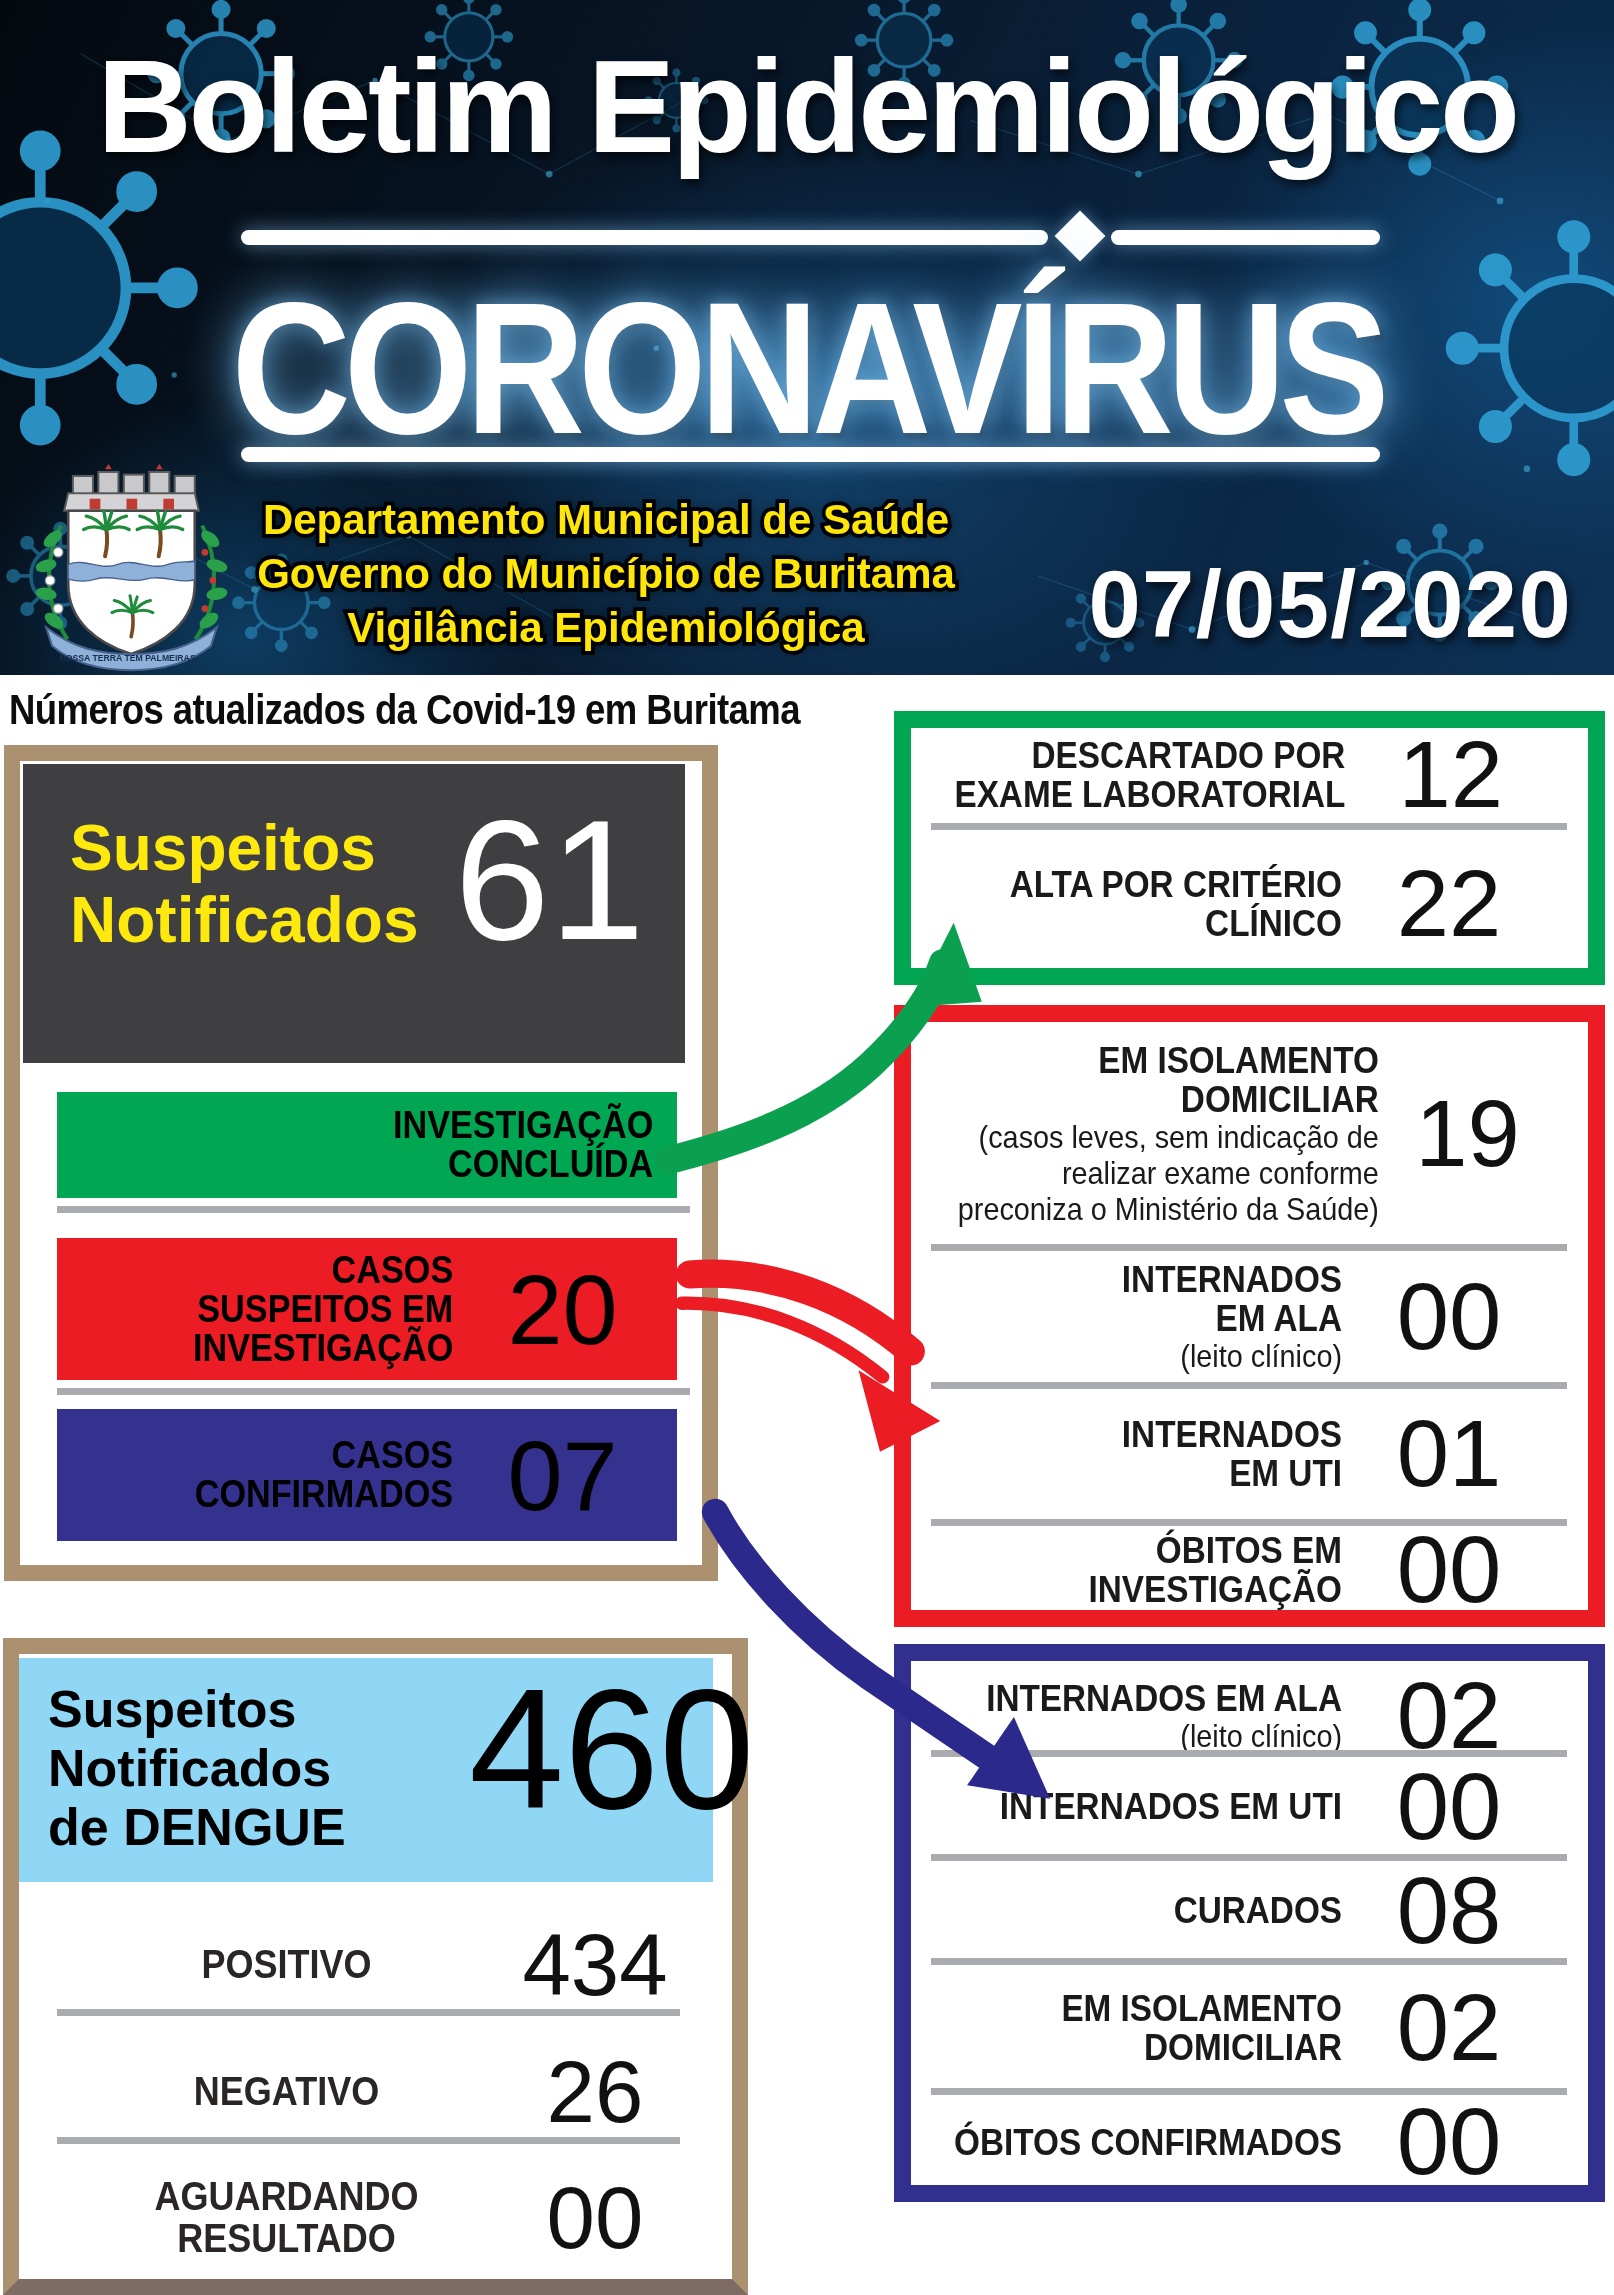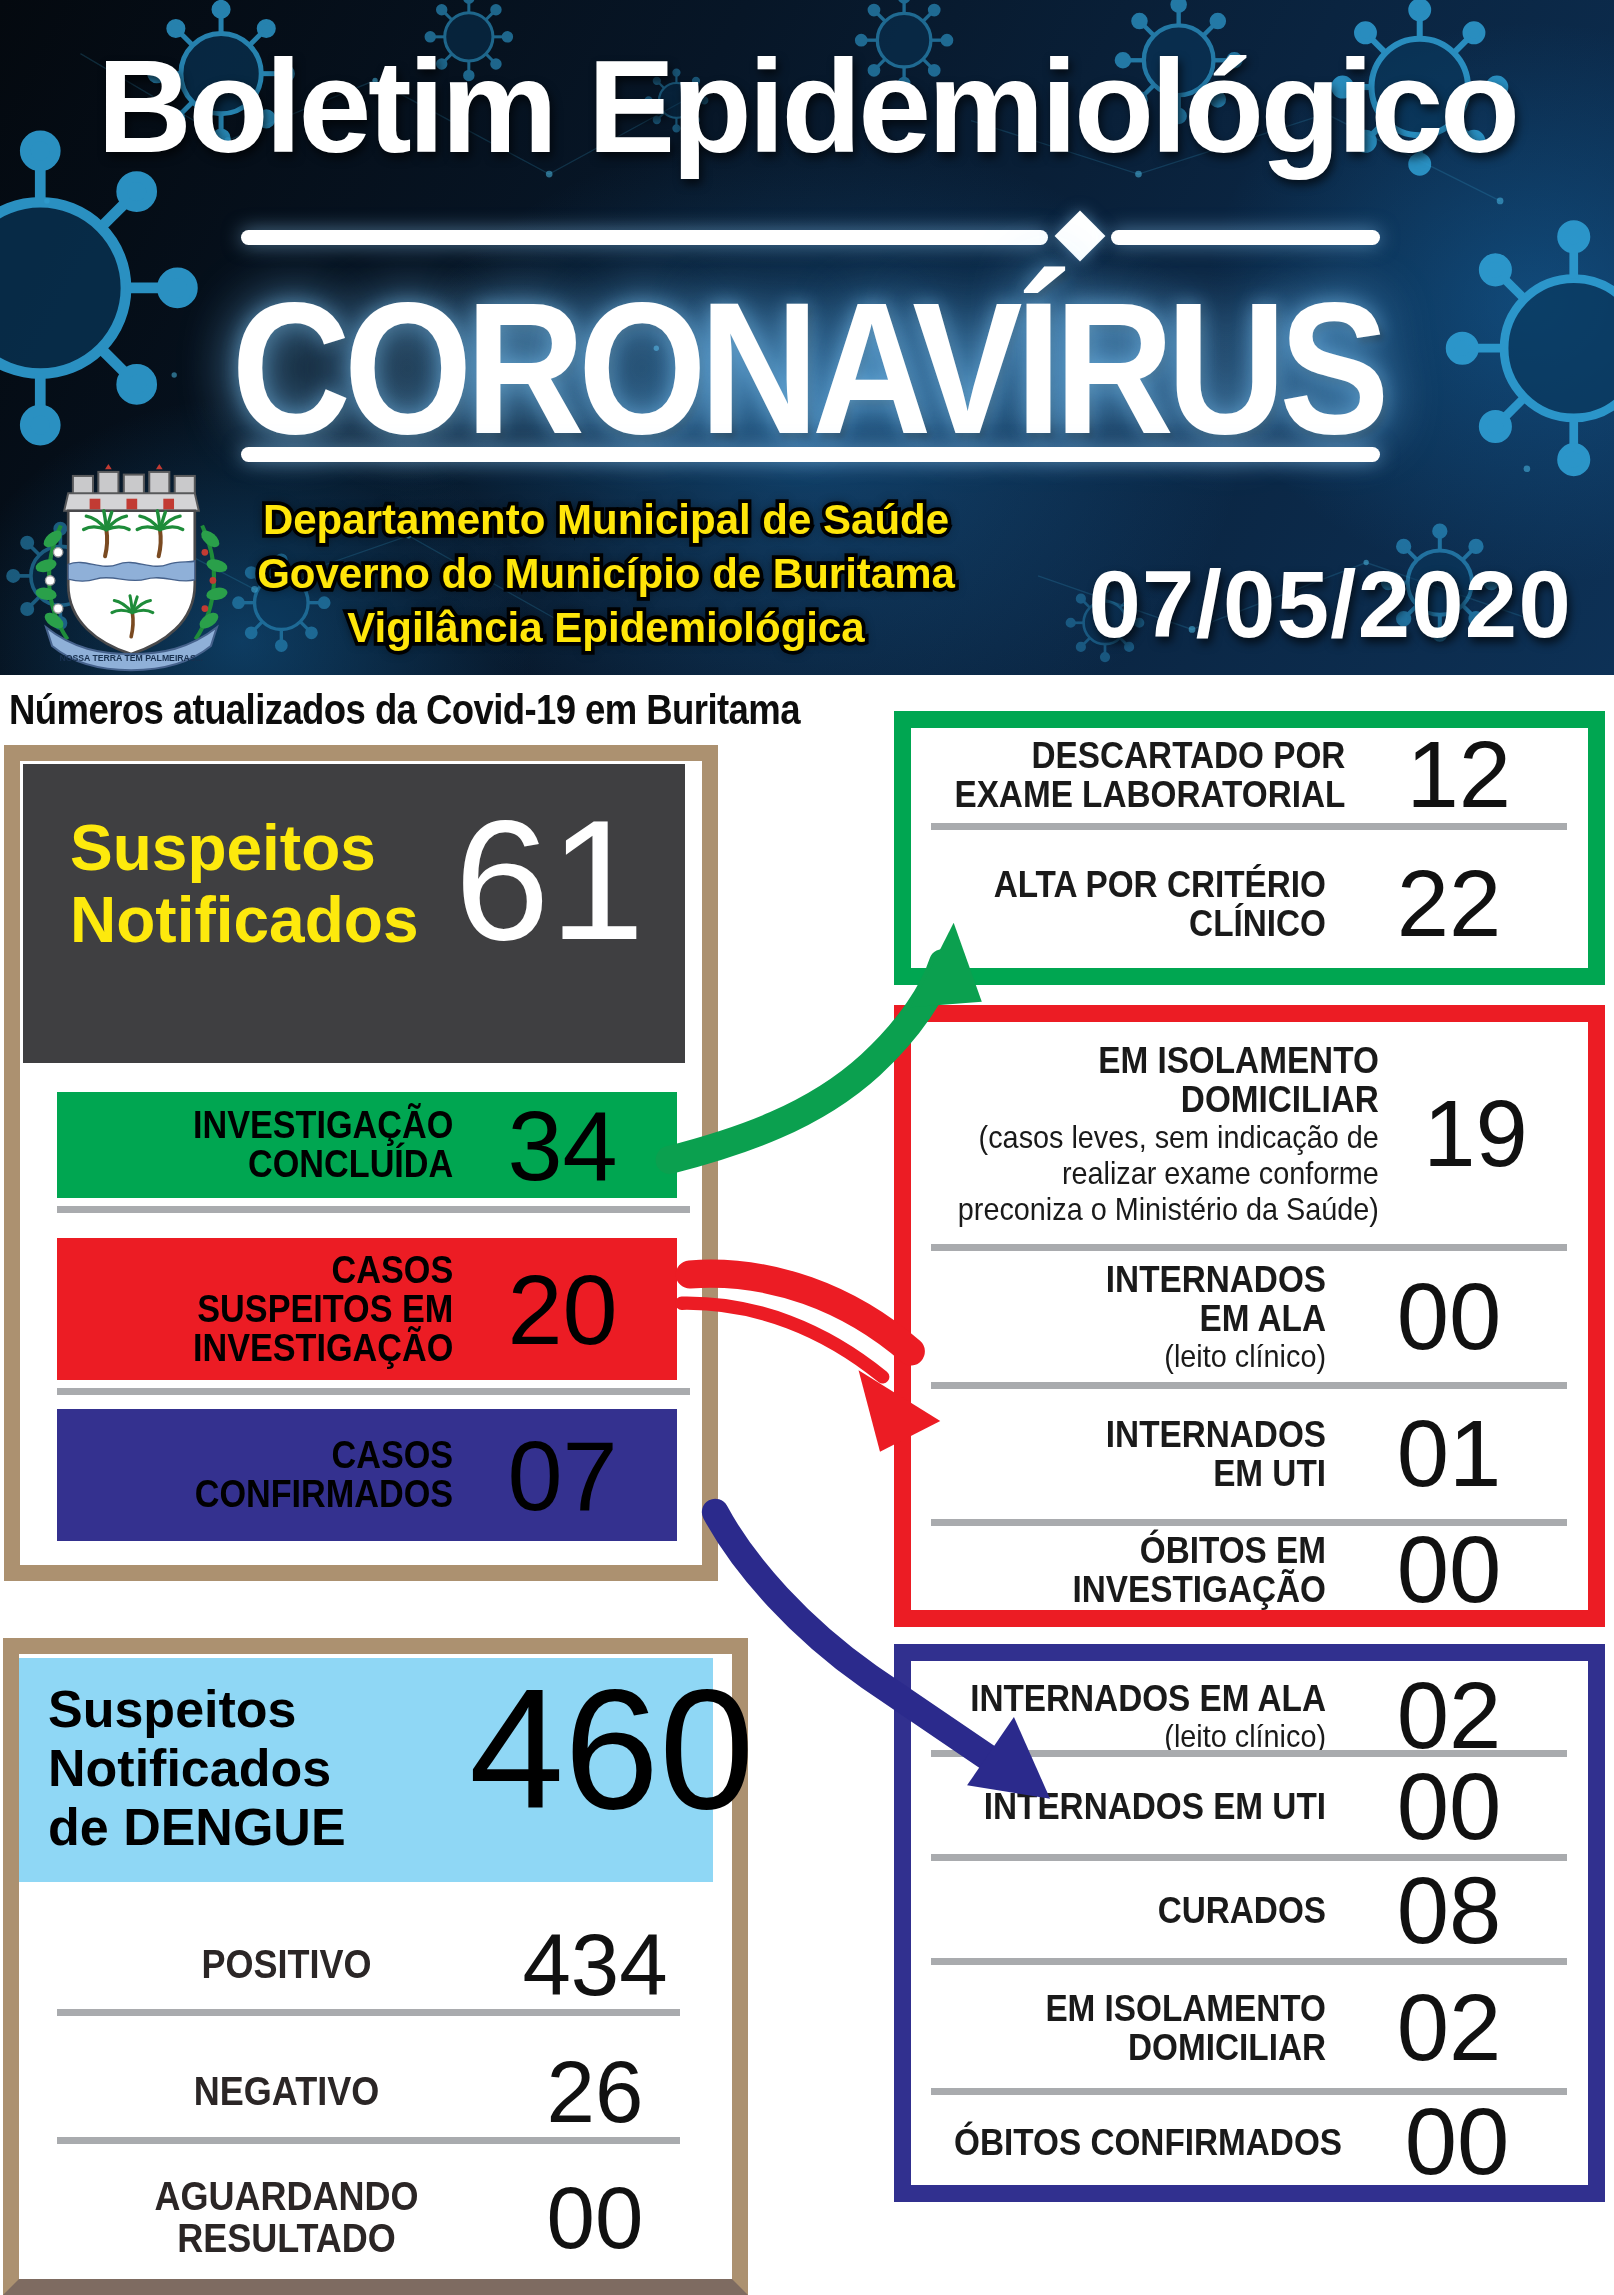--- a/index.html
+++ b/index.html
@@ -77,21 +77,21 @@
   .clbl .line{display:block;}
   .cnum{width:181px;text-align:center;font-size:99px;font-weight:400;color:#000;line-height:1;}
   .lsep{position:absolute;left:57px;width:633px;height:6.7px;background:#a9abae;}
   .lsep1{top:1206px;} .lsep2{top:1388px;}
   
   .rpanel{position:absolute;left:894px;width:677px;background:#fff;}
   .rpanel-green{top:711px;height:240px;border:17.4px solid #00a651;}
   .rpanel-red{top:1005px;height:588px;border:17.4px solid #ec1c24;}
   .rpanel-blue{top:1644px;height:524px;border:17.4px solid #31308f;}
   .rrow{position:absolute;left:0;right:0;display:flex;align-items:center;
-        justify-content:flex-end;gap:16px;padding-right:32px;}
+        justify-content:flex-end;padding-right:32px;}
   .rlbl{flex:1;text-align:right;color:#1a1a1a;white-space:nowrap;}
   .rlbl .line{display:block;font-size:37px;font-weight:700;line-height:39px;
         transform:scaleX(.9);transform-origin:100% 50%;}
   .rlbl .note{display:block;font-size:32px;font-weight:400;line-height:36px;
         transform:scaleX(.9);transform-origin:100% 50%;}
   .rnum{width:214px;text-align:center;font-size:94px;font-weight:400;color:#111;line-height:1;}
   .rsep{position:absolute;left:20px;width:636px;height:6.7px;background:#a9abae;}
   
   .bluebox{position:absolute;left:19px;top:1658px;width:694px;height:224px;background:#8fd7f5;}
   .dengue-label{position:absolute;left:48px;top:1680px;font-weight:700;font-size:52px;
@@ -292,21 +292,20 @@
       <span class="line">Notificados</span>
     </div>
     <div class="notified-value">61</div>
   </div>
 
   <div class="cbox cbox-green">
     <div class="clbl">
       <span class="line">INVESTIGAÇÃO</span>
       <span class="line">CONCLUÍDA</span>
     </div>
-    <div class="cnum">34</div>
   </div>
   <div class="lsep lsep1"></div>
 
   <div class="cbox cbox-red">
     <div class="clbl">
       <span class="line">CASOS</span>
       <span class="line">SUSPEITOS EM</span>
       <span class="line">INVESTIGAÇÃO</span>
     </div>
     <div class="cnum">20</div>

